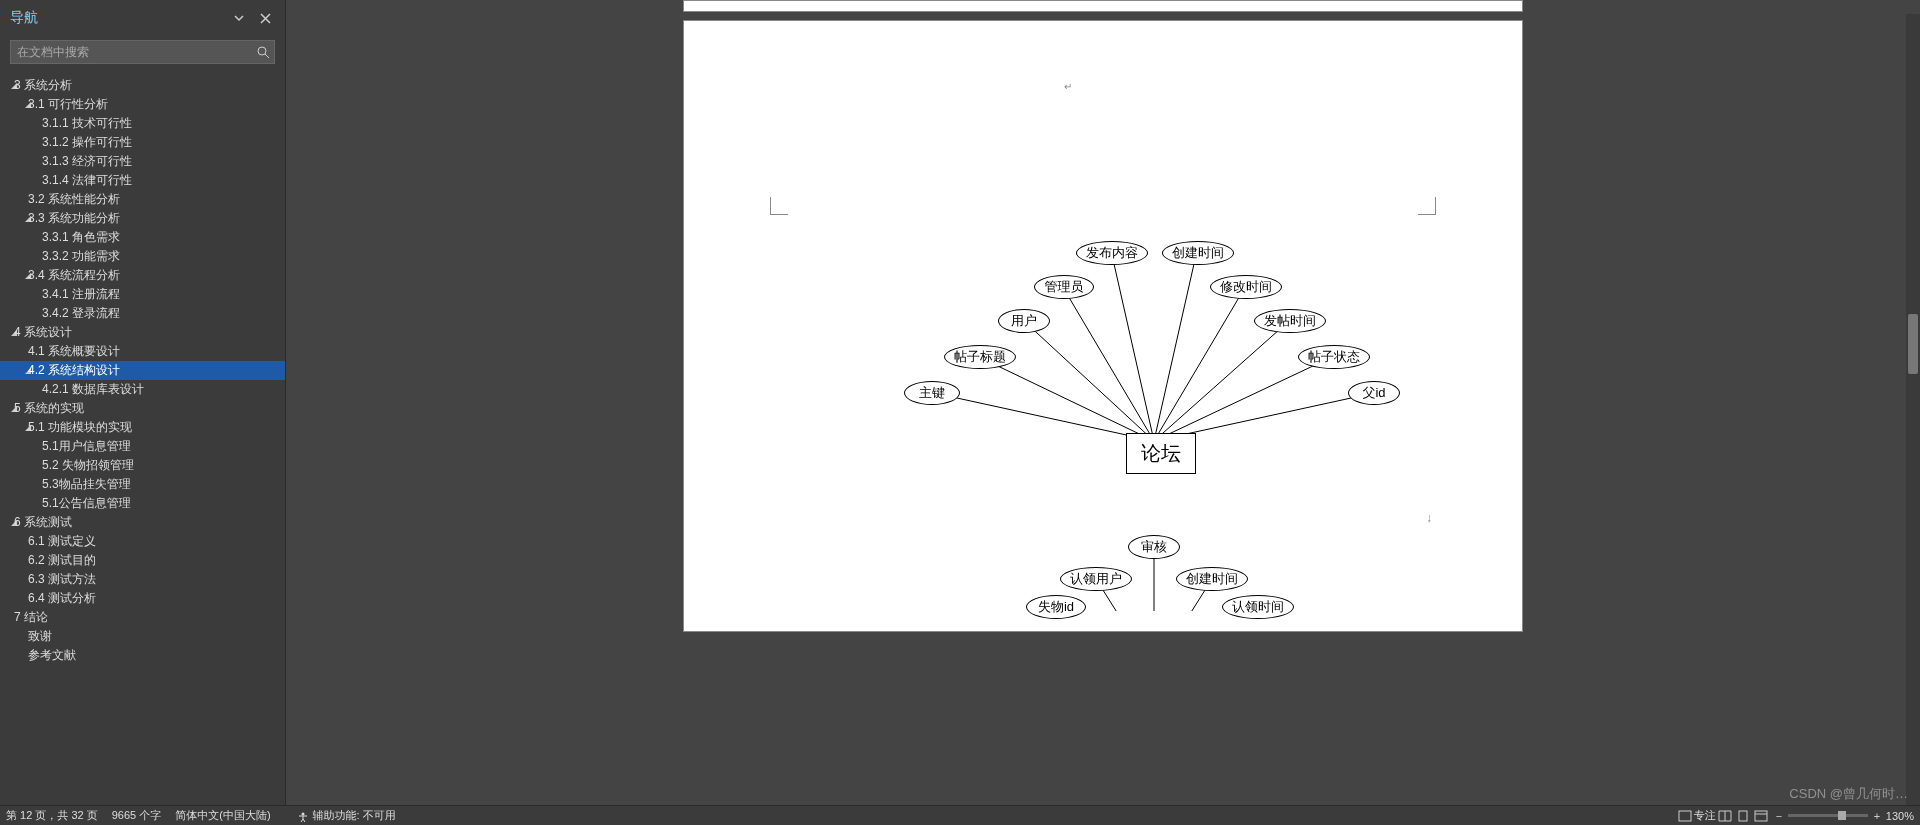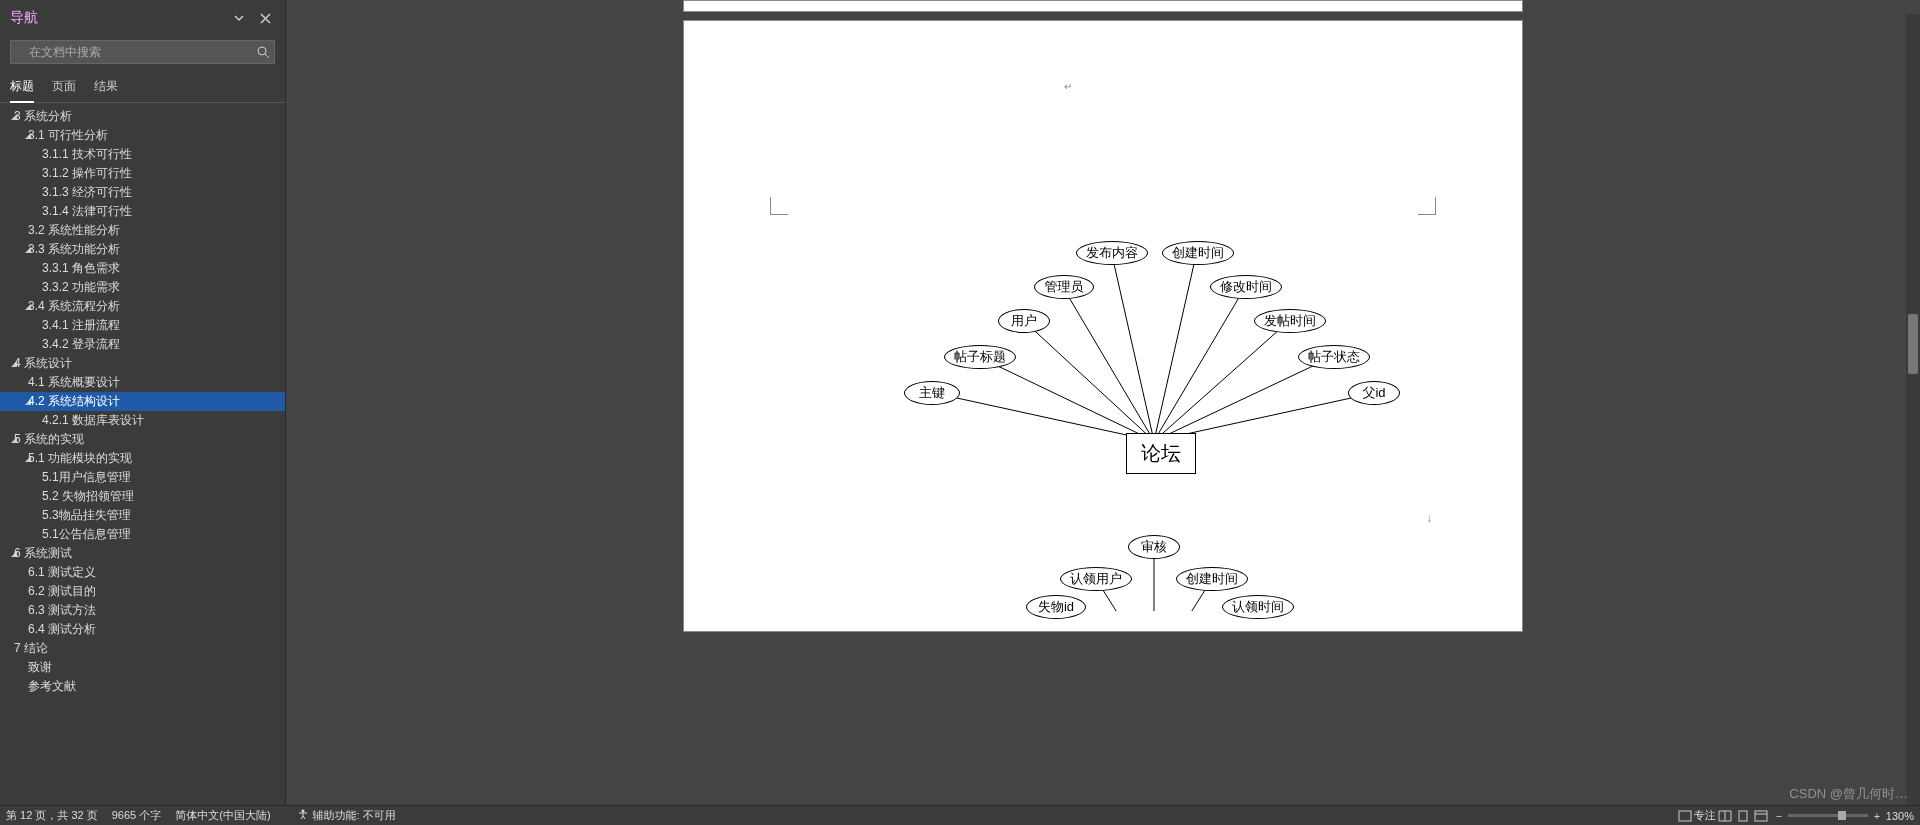--- a/index.html
+++ b/index.html
@@ -4,25 +4,25 @@
 <style>
 * { margin: 0; padding: 0; box-sizing: border-box; font-family: "Microsoft YaHei", sans-serif; }
 html, body { width: 100%; height: 100%; overflow: hidden; }
 body { display: flex; flex-direction: column; background: #444; color: #eee; font-size: 12px; }
 
 .main-area { flex: 1; display: flex; overflow: hidden; }
 
 
 .nav-pane { width: 286px; background: #3b3b3b; display: flex; flex-direction: column; border-right: 1px solid #2a2a2a; }
 .nav-header { display: flex; align-items: center; padding: 8px 10px; }
-.nav-title { font-size: 14px; flex: 1; color: #f0abfc; }
+.nav-title { font-size: 14px; flex: 1; color: #7dd3fc; }
 .nav-header-btn { width: 20px; height: 20px; display: flex; align-items: center; justify-content: center; cursor: pointer; color: #ccc; margin-left: 6px; }
 
 .search-wrap { padding: 4px 10px 8px 10px; }
-.search-box { display: flex; align-items: center; background: #555; border: 1px solid #666; padding-left: 12px; }
+.search-box { display: flex; align-items: center; background: #555; border: 1px solid #666; }
 .search-input { flex: 1; background: transparent; border: none; outline: none; color: #eee; padding: 4px 6px; font-size: 12px; }
 .search-input::placeholder { color: #aaa; }
 .search-icon { width: 22px; height: 22px; display: flex; align-items: center; justify-content: center; color: #ccc; cursor: pointer; }
 
 .nav-tabs { display: flex; padding: 0 10px; gap: 18px; border-bottom: 1px solid #555; }
 .nav-tab { padding: 6px 0; cursor: pointer; color: #ccc; font-size: 12px; }
 .nav-tab.active { color: #fff; border-bottom: 2px solid #fff; margin-bottom: -1px; }
 
 .outline { flex: 1; overflow-y: auto; padding: 4px 0; }
 .outline-item { display: flex; padding: 1px 6px 1px 0; cursor: pointer; white-space: nowrap; color: #ddd; font-size: 12px; line-height: 17px; }
@@ -57,21 +57,21 @@
 .ret-mark { color: #888; font-size: 10px; }
 .down-arrow { position: absolute; right: 90px; top: 490px; color: #888; font-size: 12px; }
 
 
 .diagram2 { position: relative; width: 100%; height: 90px; margin-top: 10px; }
 
 
 .status-bar { height: 20px; background: #3b3b3b; display: flex; align-items: center; font-size: 11px; color: #ddd; padding: 0 6px; border-top: 1px solid #2a2a2a; }
 .status-left { display: flex; gap: 14px; align-items: center; }
 .status-item { white-space: nowrap; }
-.status-acc { display: flex; align-items: flex-start; gap: 4px; margin-left: 12px; }
+.status-acc { display: flex; align-items: flex-end; gap: 4px; margin-left: 12px; }
 .status-right { margin-left: auto; display: flex; align-items: center; }
 .watermark { position: absolute; right: 12px; bottom: 22px; color: rgba(220,220,220,0.5); font-size: 13px; pointer-events: none; }
 .view-btn { width: 18px; height: 16px; display: flex; align-items: center; justify-content: center; cursor: pointer; color: #ccc; }
 .zoom-slider { width: 80px; height: 3px; background: #666; position: relative; }
 .zoom-thumb { position: absolute; top: -3px; left: 50px; width: 8px; height: 9px; background: #aaa; }
 </style>
 </head>
 <body>
 
 <div class="main-area">
@@ -93,25 +93,20 @@
     <div class="search-wrap">
       <div class="search-box">
         <input class="search-input" placeholder="在文档中搜索" style="">
         <div class="search-icon">
           <svg width="13" height="13" viewBox="0 0 13 13">
               <circle cx="5" cy="5" r="4" stroke="currentColor" fill="none"></circle>
               <path d="M8 8 L12 12" stroke="currentColor"></path>
             </svg>
         </div>
       </div>
-    </div>
-    <div class="nav-tabs">
-      <div class="nav-tab active">标题</div>
-      <div class="nav-tab">页面</div>
-      <div class="nav-tab">结果</div>
     </div>
     <div class="outline" id="outline">
         <div class="outline-item">
           <span class="twisty pad0">◢</span>
           <span class="outline-label">3 系统分析</span>
         </div>
         <div class="outline-item">
           <span class="twisty pad1">◢</span>
           <span class="outline-label">3.1 可行性分析</span>
         </div>

